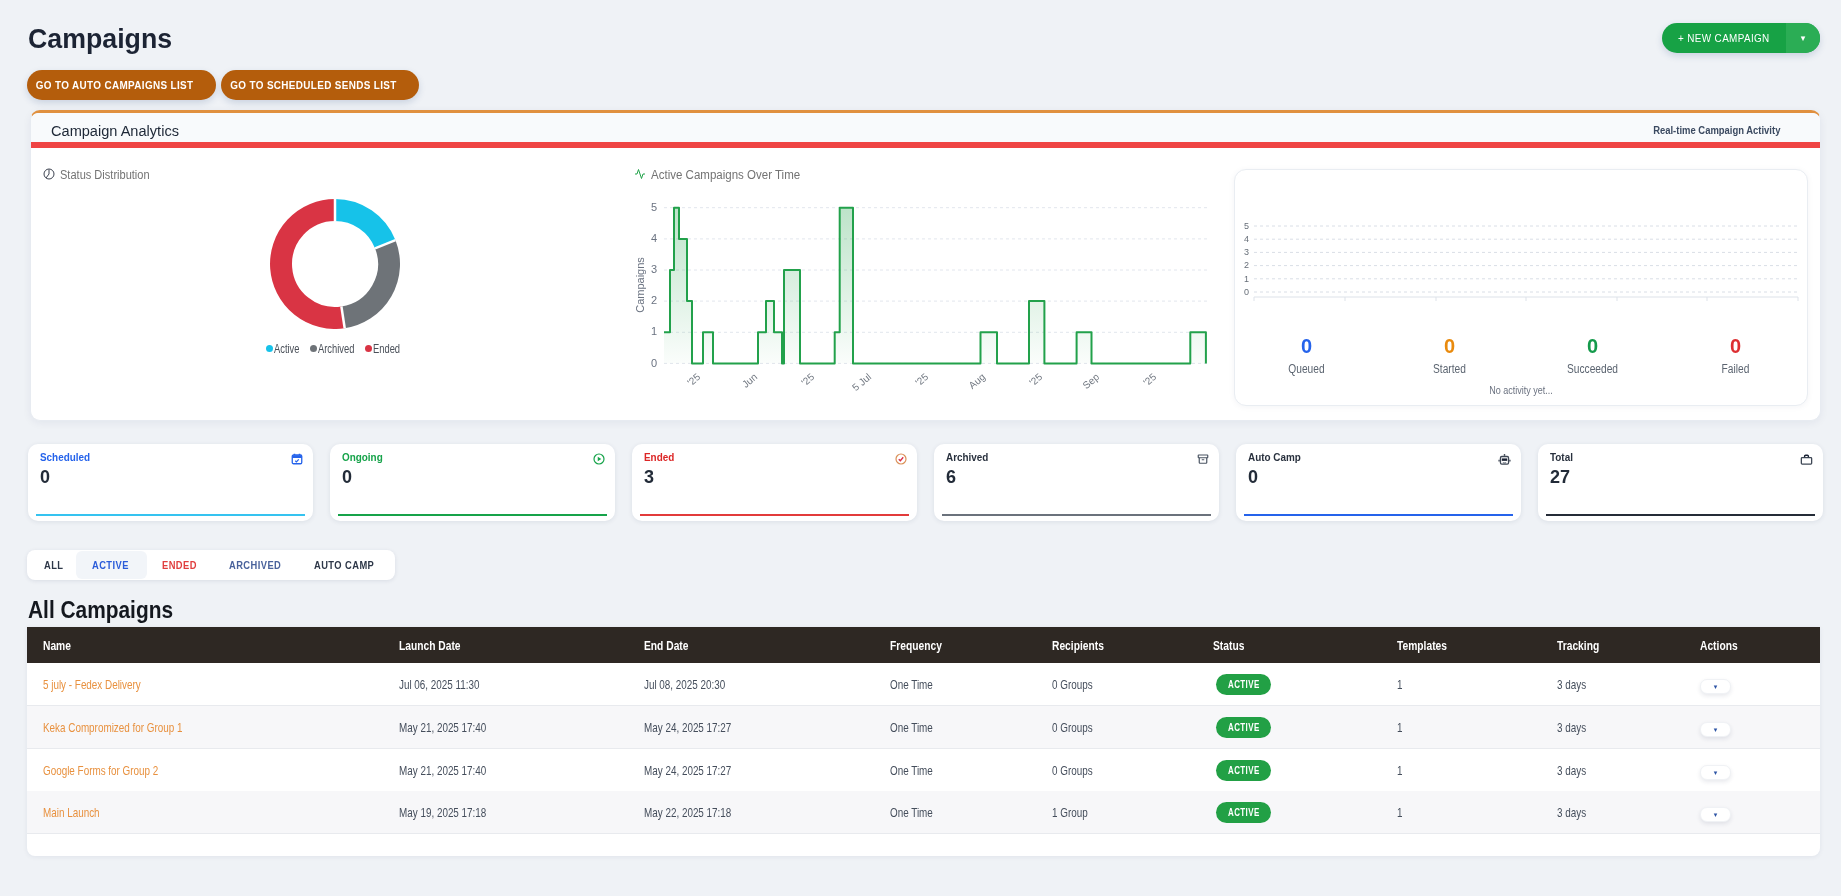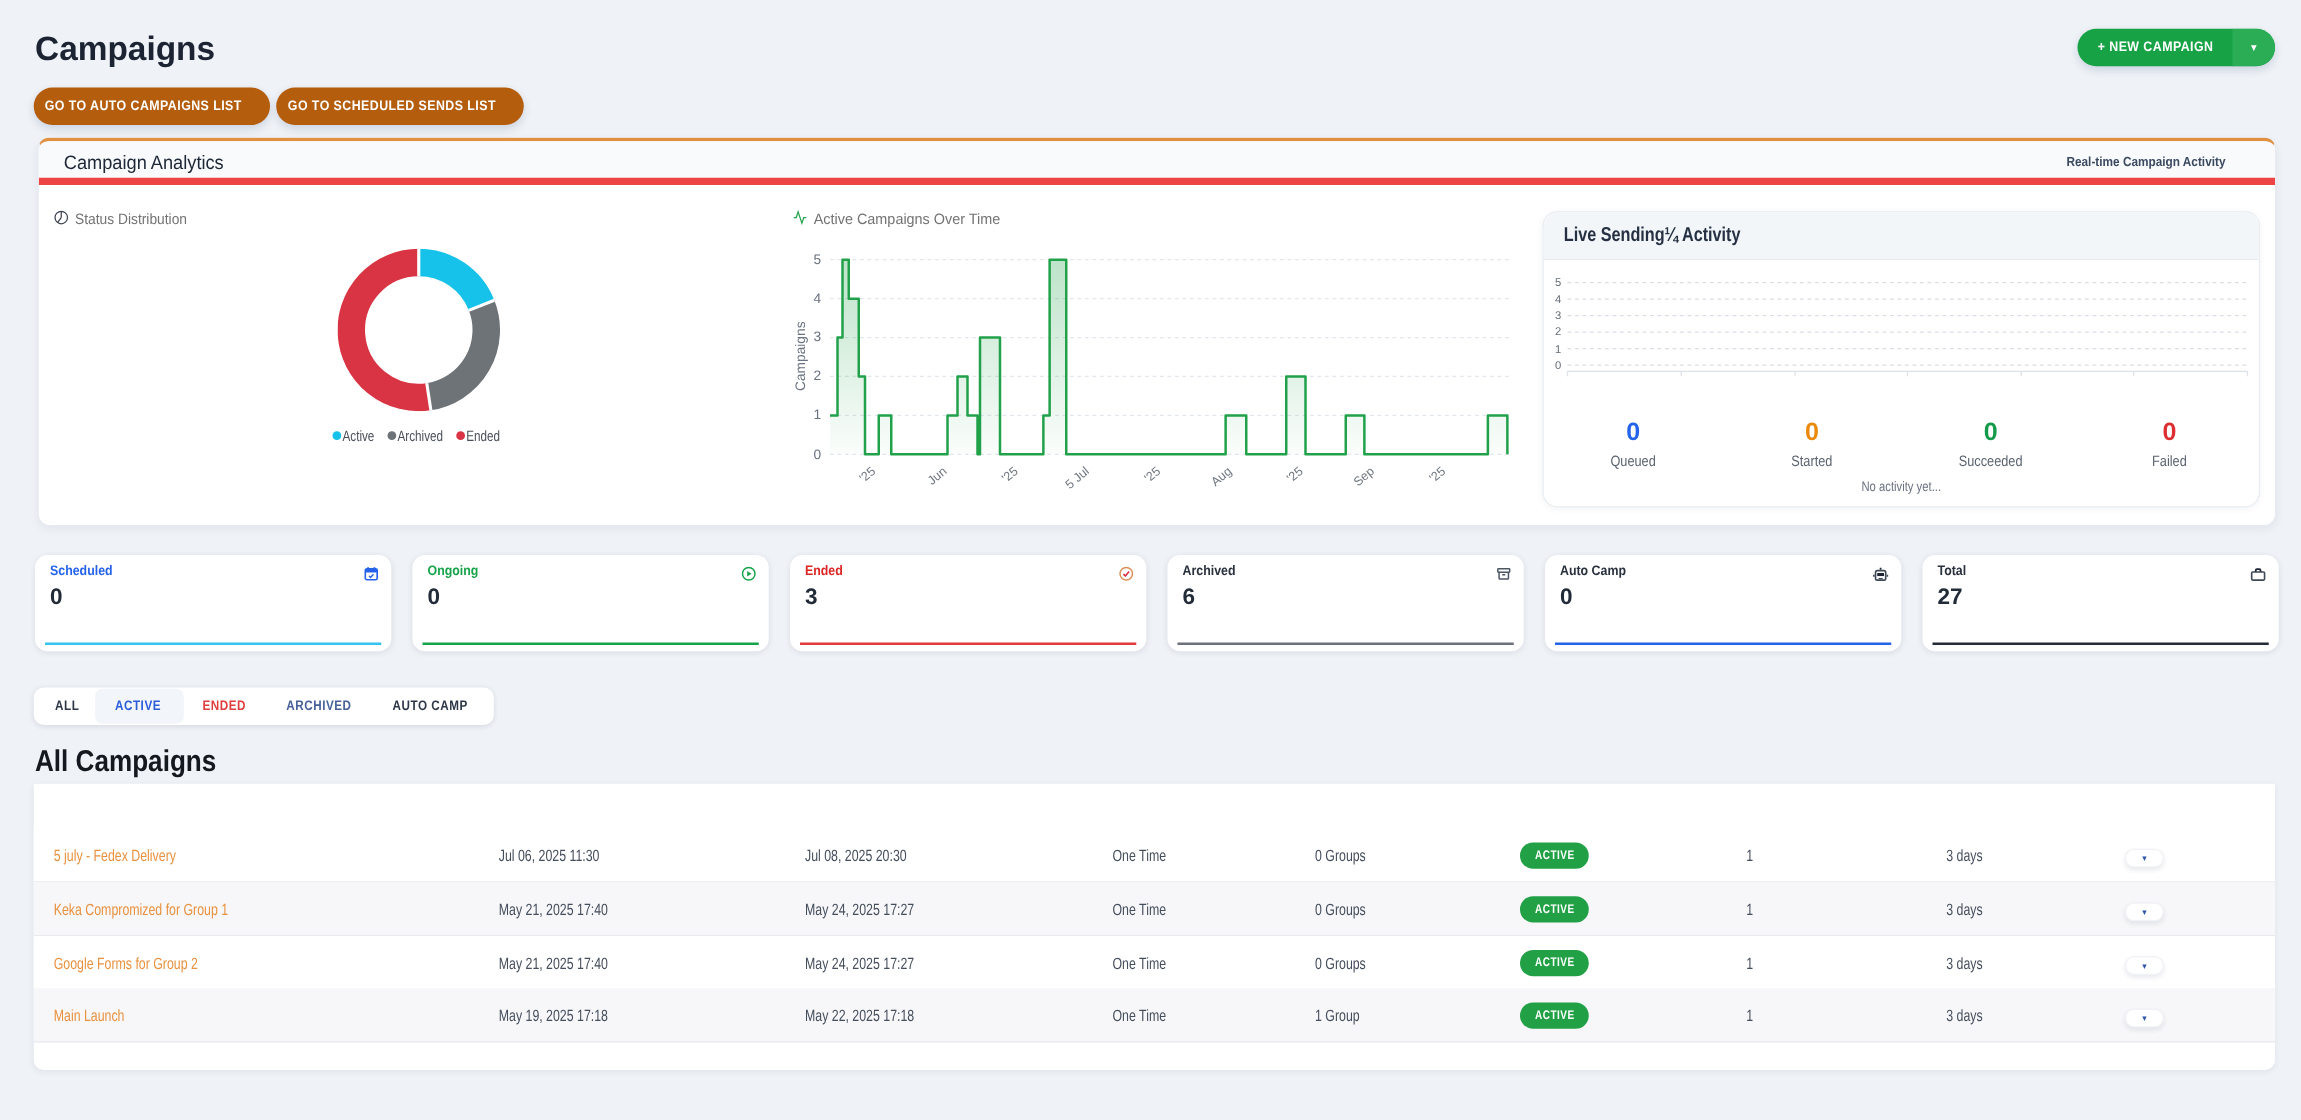--- a/index.html
+++ b/index.html
@@ -3,21 +3,21 @@
 <meta charset="utf-8">
 <style>
 *{margin:0;padding:0;box-sizing:border-box}
 html,body{width:1841px;height:896px;overflow:hidden}
 body{position:relative;background:#eff2f6;font-family:"Liberation Sans",sans-serif}
 .abs{position:absolute}
 h1.title{left:28px;top:24px;font-size:27px;font-weight:700;color:#1c2434;transform:scaleX(.99);transform-origin:0 0}
 .obtn{top:70px;height:30px;border-radius:15px;background:#b45d0c;color:#fff;font-size:11px;font-weight:700;letter-spacing:.4px;display:flex;align-items:center;box-shadow:0 3px 7px rgba(40,70,130,.18);white-space:nowrap}
 .obtn i{font-style:normal;display:inline-block;transform:scaleX(.9)}
 .newbtn{left:1662px;top:23px;width:158px;height:30px;border-radius:15px;background:#17a245;color:#fff;display:flex;box-shadow:0 3px 7px rgba(40,70,130,.18);overflow:hidden}
-.newbtn .main{flex:1;display:flex;align-items:center;justify-content:center;font-size:11px;font-weight:700;letter-spacing:.4px}
+.newbtn .main{flex:1;display:flex;align-items:center;justify-content:center;font-size:11px;font-weight:400;letter-spacing:.4px}
 .newbtn .main i{font-style:normal;display:inline-block;transform:scaleX(.9)}
 .newbtn .caret{width:34px;background:#2bad55;display:flex;align-items:center;justify-content:center;font-size:9px}
 .card{background:#fff;border:1px solid #e7ebf1;box-shadow:0 2px 8px rgba(25,40,80,.06)}
 .analytics{left:30px;top:110px;width:1791px;height:311px;border-radius:10px;border-top:3px solid #e0903f}
 .an-head{position:absolute;left:0;top:0;right:0;height:35px;background:#f8fafc;border-bottom:6px solid #ef4444;border-radius:7px 7px 0 0}
 .an-head .t{position:absolute;left:20px;top:9px;font-size:15.5px;color:#1d2736;transform:scaleX(.94);transform-origin:0 0}
 .an-head .rt{position:absolute;right:40px;top:11px;font-size:10.5px;font-weight:700;color:#3b4a61;transform:scaleX(.9);transform-origin:100% 0}
 .seclab{font-size:12px;color:#737373;display:flex;gap:5px}
 .seclab i{font-style:normal;display:inline-block;transform:scaleX(.92);transform-origin:0 50%}
 .ltx{top:228.5px;font-size:12px;color:#4a5059;transform:scaleX(.78);transform-origin:0 50%;line-height:14px}
@@ -136,23 +136,20 @@
       <text x="236" y="185" transform="rotate(-40 236 185)" text-anchor="end">5 Jul</text>
       <text x="293" y="185" transform="rotate(-40 293 185)" text-anchor="end">'25</text>
       <text x="350" y="185" transform="rotate(-40 350 185)" text-anchor="end">Aug</text>
       <text x="407" y="185" transform="rotate(-40 407 185)" text-anchor="end">'25</text>
       <text x="464" y="185" transform="rotate(-40 464 185)" text-anchor="end">Sep</text>
       <text x="521" y="185" transform="rotate(-40 521 185)" text-anchor="end">'25</text>
     </g>
   </svg>
 
   <div class="abs live">
-    <div class="lh">
-        <span>Live Sending¼ Activity</span>
-      </div>
     <svg class="abs" style="left:0;top:44px" width="574" height="100" viewBox="0 0 574 100">
       <g stroke="#d9dee6" stroke-width="1" stroke-dasharray="3,3">
         <line x1="19" y1="12" x2="563" y2="12"></line>
         <line x1="19" y1="25.2" x2="563" y2="25.2"></line>
         <line x1="19" y1="38.4" x2="563" y2="38.4"></line>
         <line x1="19" y1="51.6" x2="563" y2="51.6"></line>
         <line x1="19" y1="64.8" x2="563" y2="64.8"></line>
         <line x1="19" y1="78" x2="563" y2="78"></line>
       </g>
       <g font-size="9" fill="#666e78" text-anchor="end">
@@ -261,20 +258,31 @@
   <span style="left:17px;color:#2d3748">ALL</span>
   <span style="left:65px;color:#2b5cd9">ACTIVE</span>
   <span style="left:135px;color:#e03e3e">ENDED</span>
   <span style="left:202px;color:#49629b">ARCHIVED</span>
   <span style="left:287px;color:#2d3748">AUTO CAMP</span>
 </div>
 
 <h2 class="abs allc">All Campaigns</h2>
 
 <div class="abs table">
+  <div class="thead">
+    <span style="left:16px">Name</span>
+    <span style="left:372px">Launch Date</span>
+    <span style="left:617px">End Date</span>
+    <span style="left:863px">Frequency</span>
+    <span style="left:1025px">Recipients</span>
+    <span style="left:1186px">Status</span>
+    <span style="left:1370px">Templates</span>
+    <span style="left:1530px">Tracking</span>
+    <span style="left:1673px">Actions</span>
+  </div>
   <div class="trow" style="top:36px;background:#fff">
     <span class="nm" style="left:16px">5 july - Fedex Delivery</span>
     <span style="left:372px">Jul 06, 2025 11:30</span>
     <span style="left:617px">Jul 08, 2025 20:30</span>
     <span style="left:863px">One Time</span>
     <span style="left:1025px">0 Groups</span>
     <div class="pill">
         <i>ACTIVE</i>
       </div>
     <span style="left:1370px">1</span>

